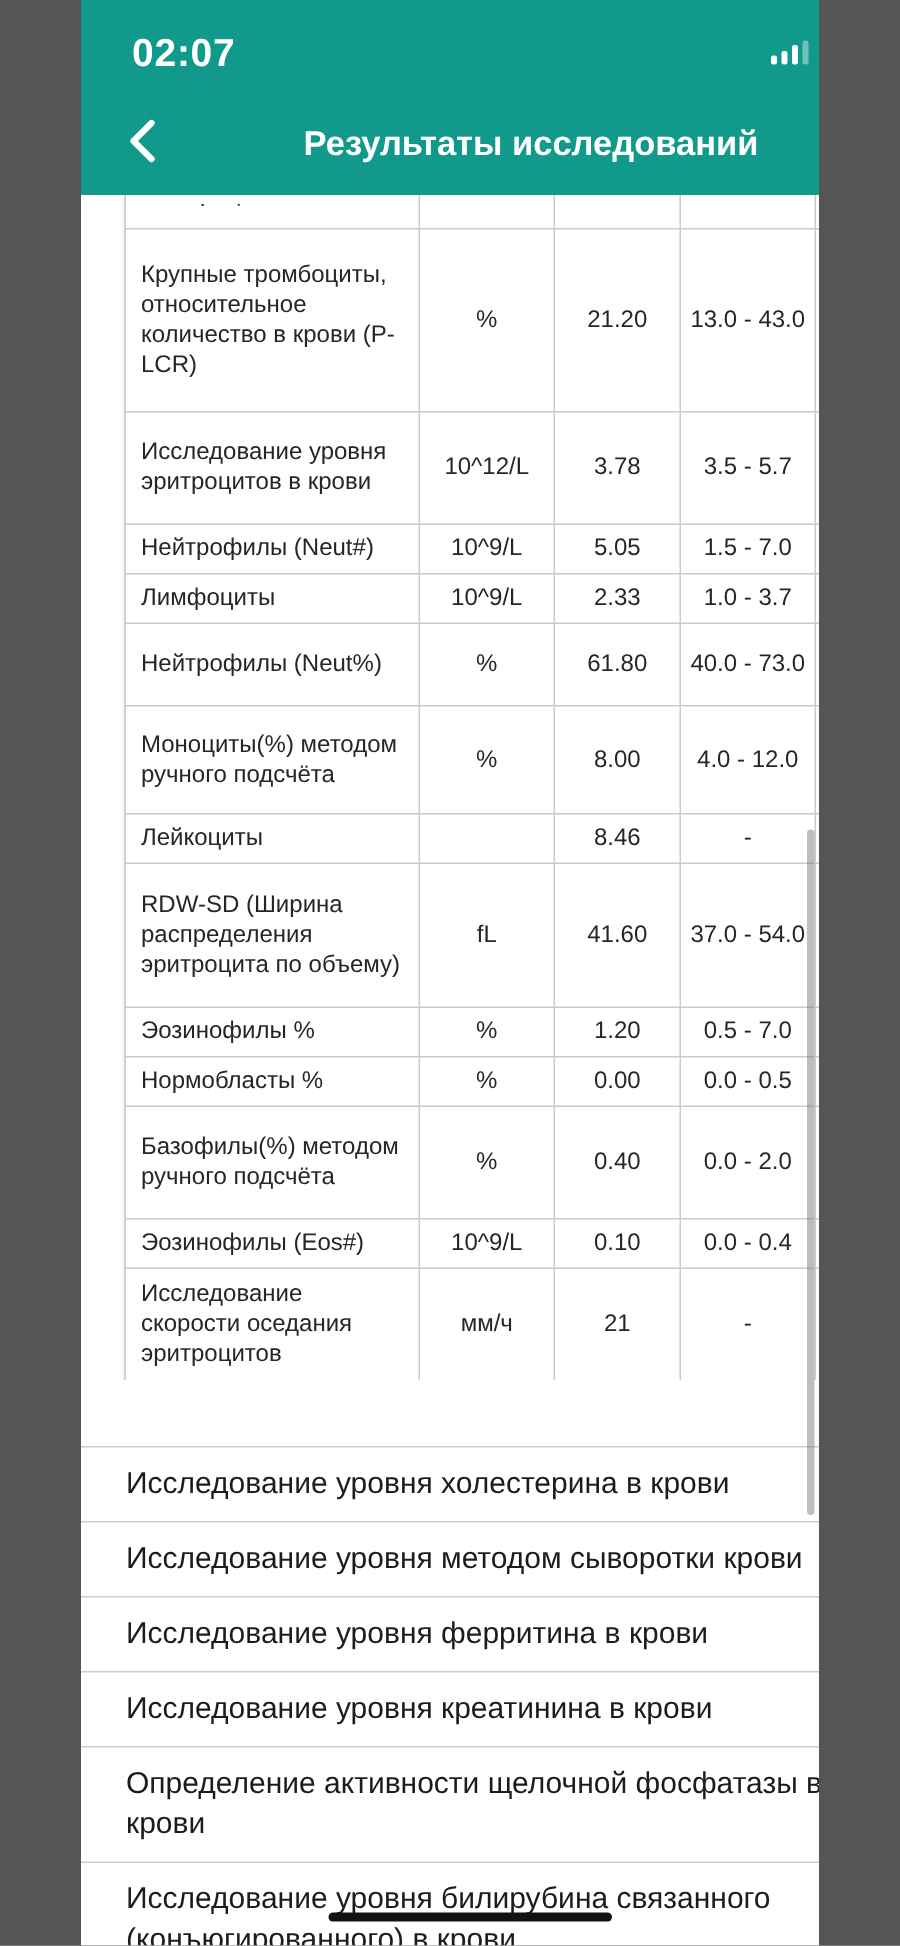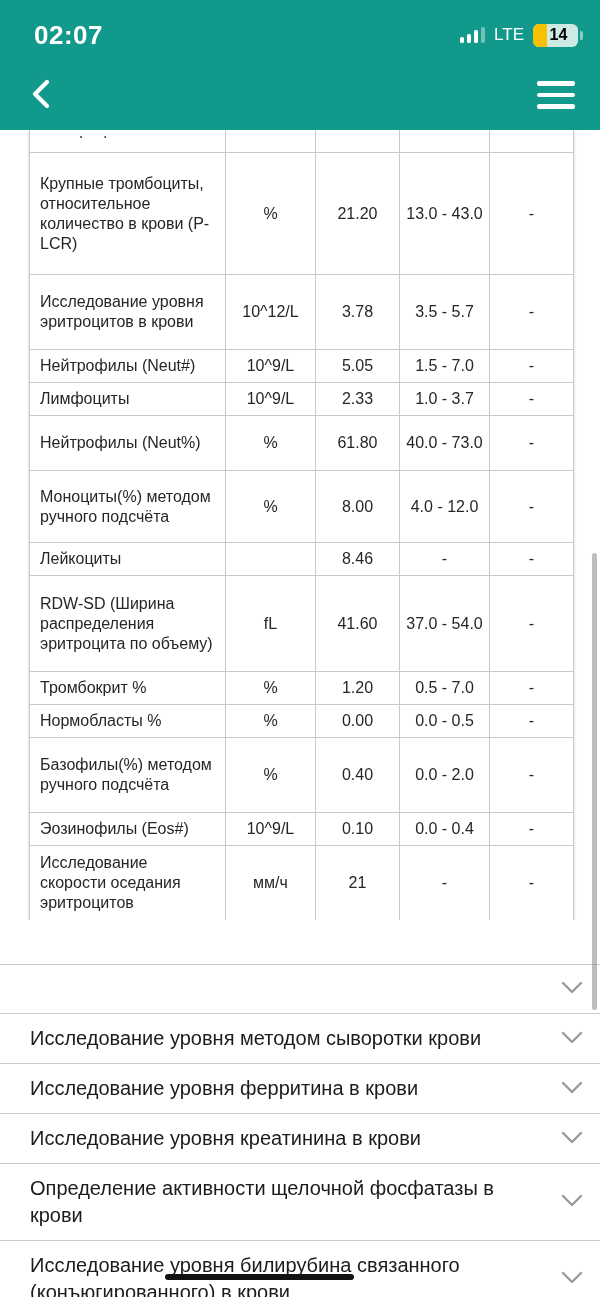--- a/index.html
+++ b/index.html
@@ -1,18 +1,18 @@
 <!DOCTYPE html>
 <html><head>
 <meta charset="utf-8">
 <style>
   html,body { margin:0; padding:0; background:#555; }
   * { box-sizing:border-box; }
   .screen {
-    position:relative; width:600px; height:1297px; margin:0 auto;
+    position:relative; width:492px; height:1297px; margin:0 auto;
     background:#ffffff; overflow:hidden;
     font-family:"Liberation Sans", sans-serif;
     color:#222;
   }
 
   
   .header {
     position:absolute; top:0; left:0; width:600px; height:130px;
     background:#119a8b; z-index:5;
   }
@@ -103,20 +103,21 @@
       </div>
     </div>
     <div class="nav-bar">
       <div class="back-btn">
         <span>
           <svg width="24" height="32" viewBox="0 0 24 32">
               <path d="M18 4 L6 16 L18 28" fill="none" stroke="#ffffff" stroke-width="4.2" stroke-linecap="round" stroke-linejoin="round"></path>
             </svg>
         </span>
       </div>
+      <div class="nav-title">Результаты исследований</div>
       <div class="menu-btn">
         <i></i>
           <i></i>
           <i></i>
       </div>
     </div>
   </div>
 
   <div class="table-wrap">
     <table class="results">
@@ -205,21 +206,21 @@
             <td>-</td>
           </tr>
           <tr style="height: 96px;">
             <td class="name">RDW-SD (Ширина распределения эритроцита по объему)</td>
             <td>fL</td>
             <td>41.60</td>
             <td>37.0 - 54.0</td>
             <td>-</td>
           </tr>
           <tr style="height: 30px;">
-            <td class="name">Тромбокрит %</td>
+            <td class="name">Эозинофилы %</td>
             <td>%</td>
             <td>1.20</td>
             <td>0.5 - 7.0</td>
             <td>-</td>
           </tr>
           <tr style="height: 30px;">
             <td class="name">Нормобласты %</td>
             <td>%</td>
             <td>0.00</td>
             <td>0.0 - 0.5</td>
@@ -247,20 +248,21 @@
             <td>-</td>
           </tr>
       </tbody>
     </table>
   </div>
 
   <div class="spacer-gap"></div>
 
   <div class="accordion">
     <div class="acc-item">
+        <span class="acc-label">Исследование уровня холестерина в крови</span>
         <span class="acc-chevron">
           <svg width="22" height="13" viewBox="0 0 22 13">
             <path d="M2 2 L11 11 L20 2" fill="none" stroke="#9a9a9a" stroke-width="2.4" stroke-linecap="round" stroke-linejoin="round"></path>
           </svg>
         </span>
       </div>
       <div class="acc-item">
         <span class="acc-label">Исследование уровня методом сыворотки крови</span>
         <span class="acc-chevron">
           <svg width="22" height="13" viewBox="0 0 22 13">

